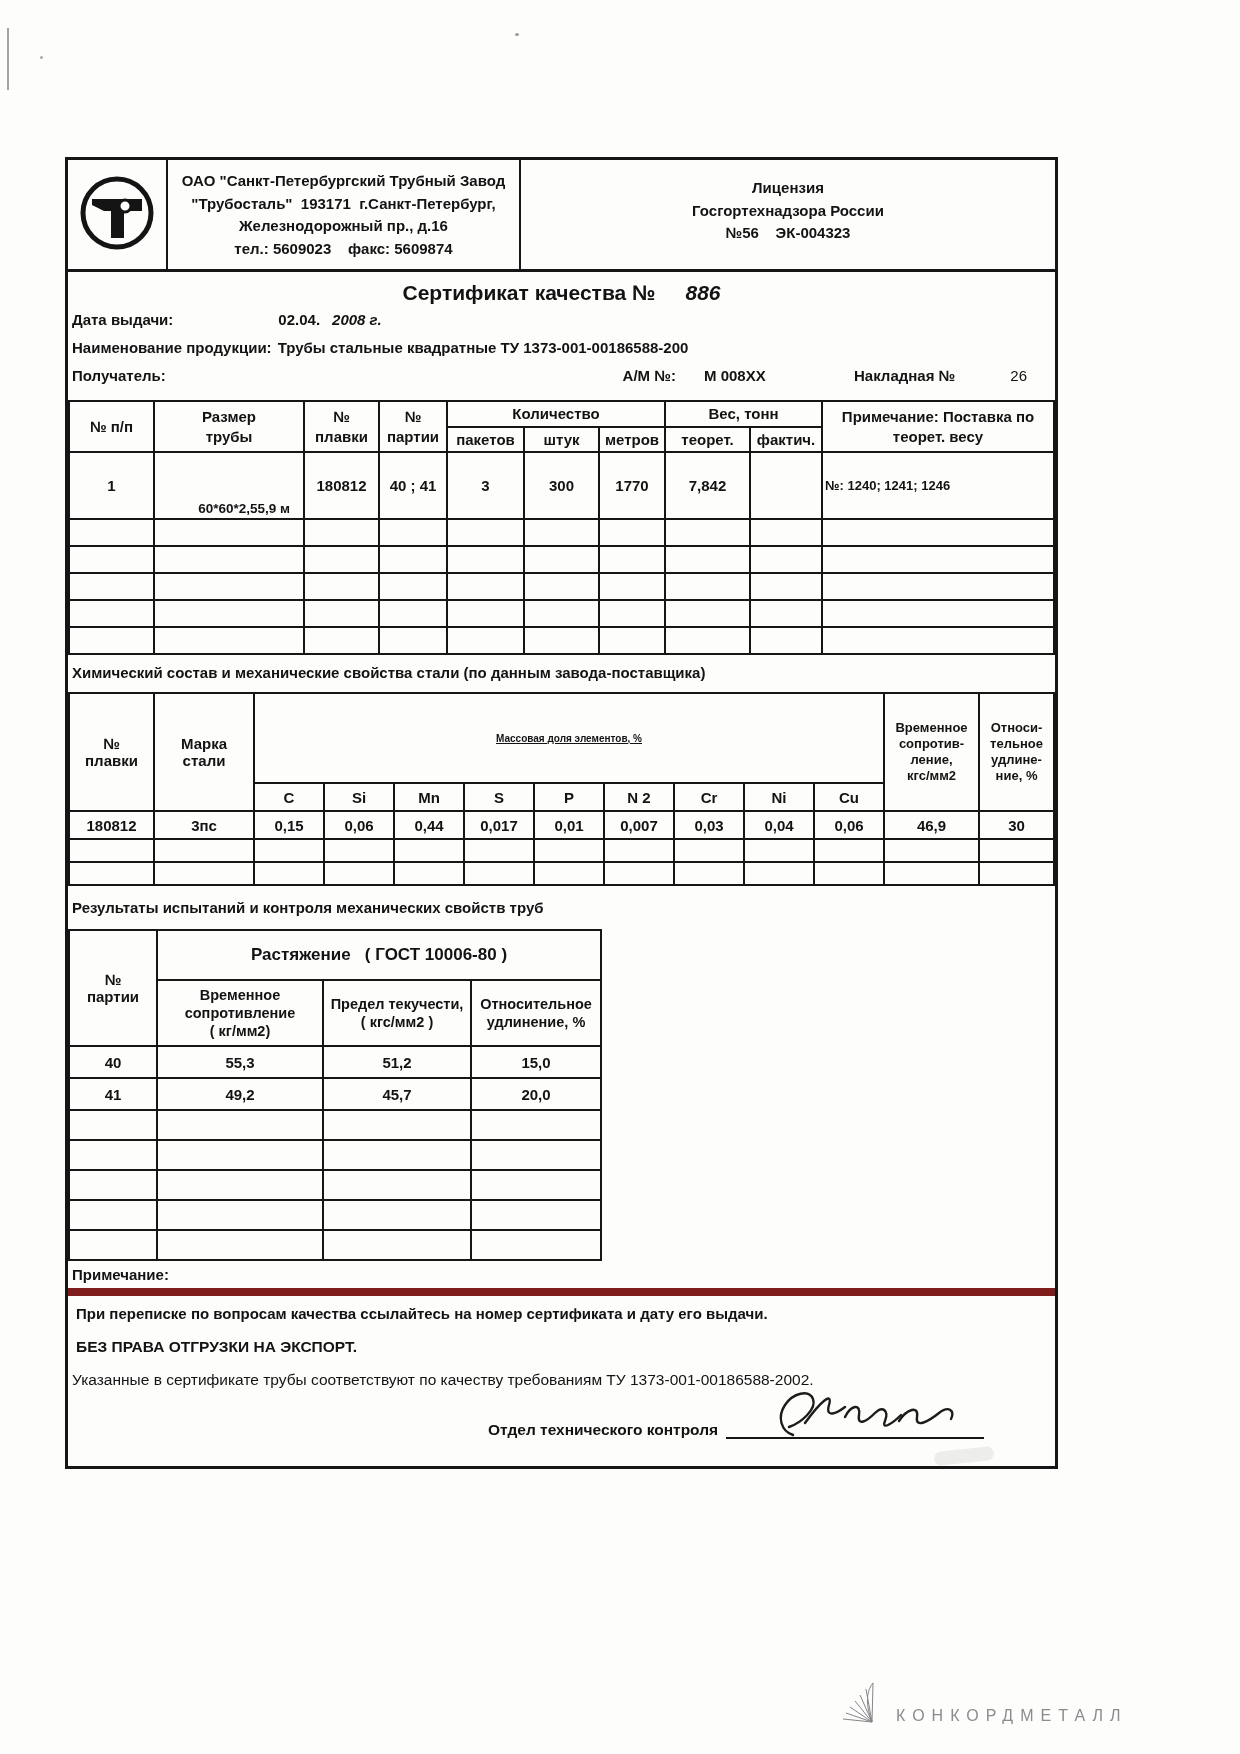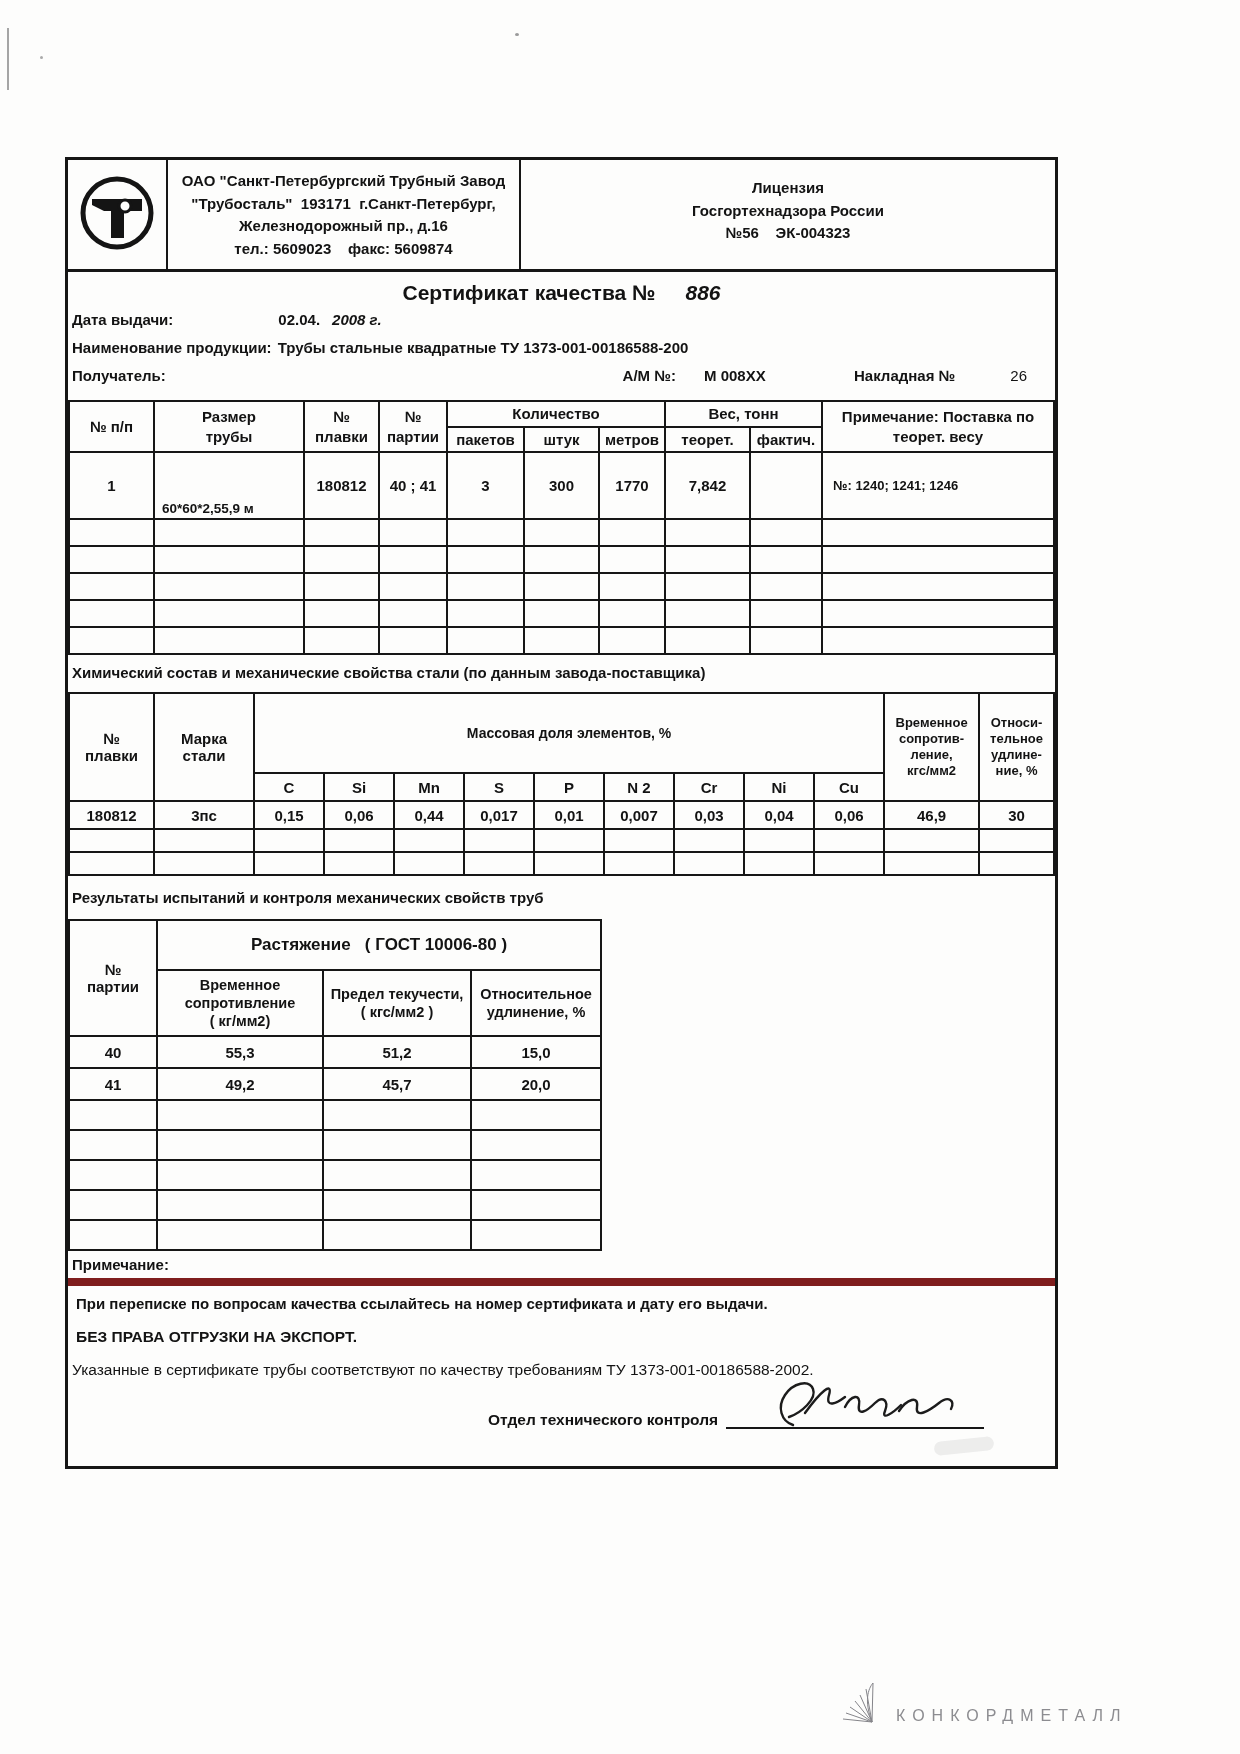--- a/index.html
+++ b/index.html
@@ -38,27 +38,27 @@
   .am-val { margin-left: 28px; min-width: 150px; }
   .inv-val { margin-left: 55px; margin-right: 24px; font-weight: normal; }
   
   table { border-collapse: collapse; table-layout: fixed; }
   th, td { border: 2px solid #161616; font-weight: bold; text-align:center; vertical-align: middle; padding: 2px 3px; }
   .pre { white-space: pre-line; }
   
   .main-table { width: 100%; font-size: 15px; }
   .main-table th { font-size: 15px; line-height: 1.3; }
   .main-table td { height: 27px; }
-  .size-cell { display:flex; justify-content:flex-start; padding: 0 10px 0 4px; font-size: 13.5px; margin-top: 46px; }
-  .note-cell { text-align:left; font-size: 13px; font-weight: bold; padding-left: 10px; }
+  .size-cell { display:flex; justify-content:flex-end; padding: 0 10px 0 4px; font-size: 13.5px; margin-top: 46px; }
+  .note-cell { text-align:left; font-size: 13px; font-weight: bold; padding-left: 2px; }
   
   .section-label { font-size: 15px; font-weight: bold; padding: 9px 4px 11px 4px; }
   
   .chem-table { width: 100%; font-size: 15px; }
-  .chem-table .tall { height: 80px; font-size: 14px; }
+  .chem-table .tall { height: 90px; font-size: 10px; text-decoration: underline; }
   .chem-table .elem { height: 28px; }
   .chem-table .side-h { font-size: 13px; line-height: 1.25; }
   .chem-table td { height: 28px; }
   .chem-table tr.e td { height: 23px; }
   
   .tension-table { width: 532px; font-size: 15px; margin-left: 0; }
   .tension-table .group { height: 50px; font-size: 17px; }
   .tension-table .sub { font-size: 14.5px; line-height: 1.25; height: 66px; }
   .tension-table td { height: 32px; }
   .tension-table tr.e td { height: 30px; }

